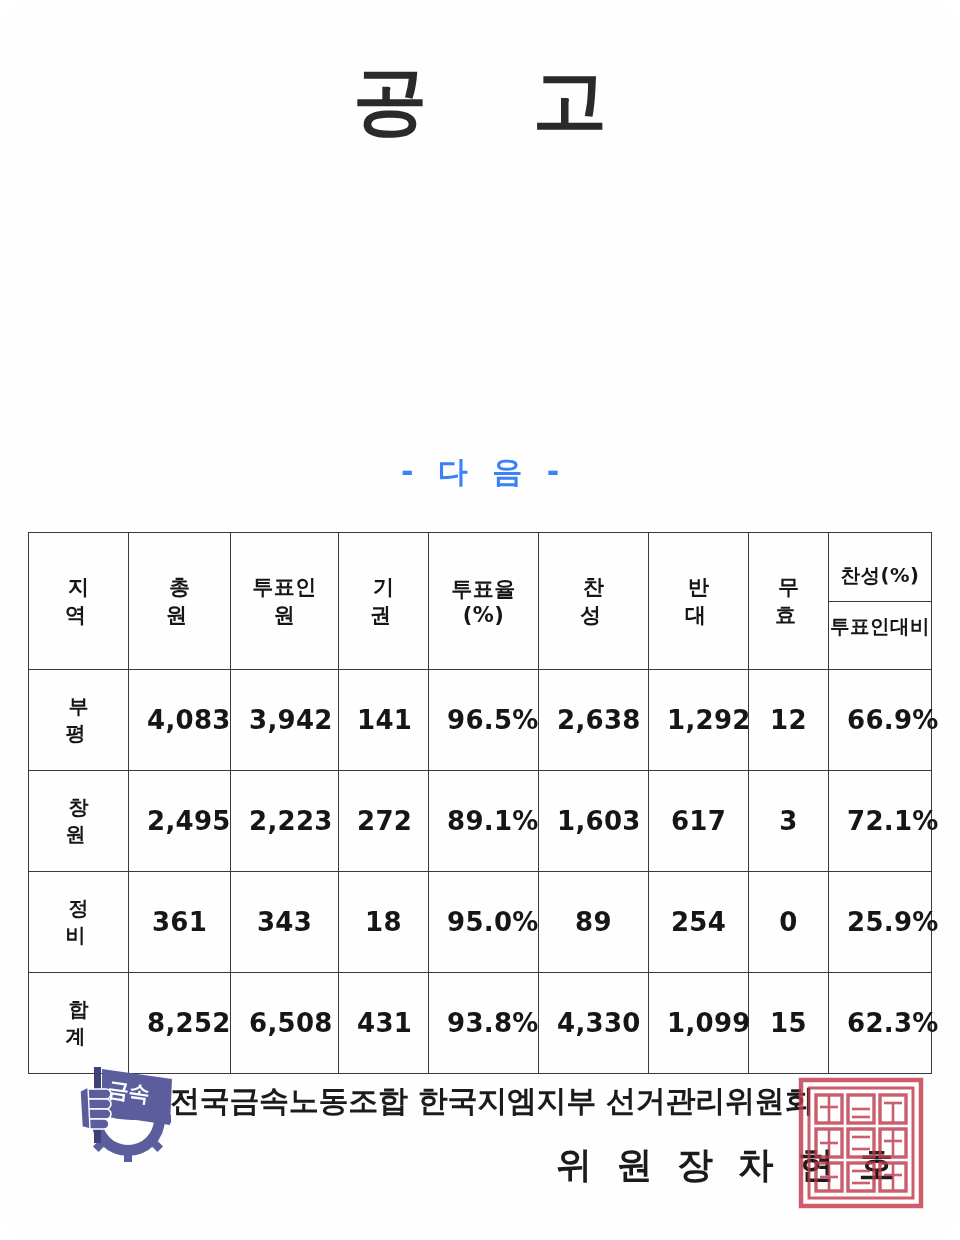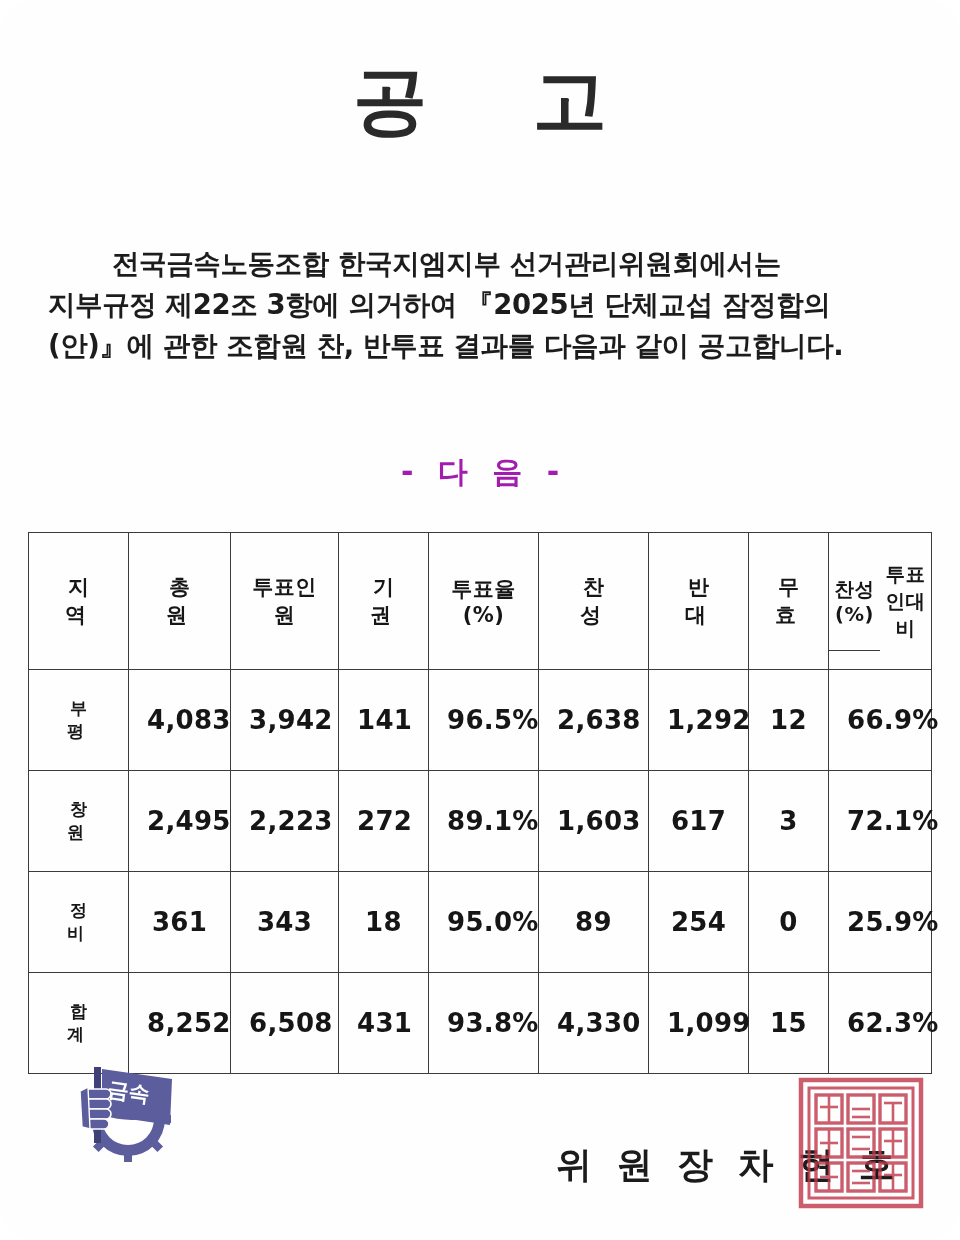--- a/index.html
+++ b/index.html
@@ -63,21 +63,21 @@
   .next-label {
     position: absolute;
     top: 452px;
     left: 0;
     width: 960px;
     text-align: center;
     font-size: 30px;
     font-weight: 700;
     letter-spacing: 7px;
     text-indent: 7px;
-    color: #a21caf;
+    color: #3b82f6;
   }
 
   
   .result-table {
     position: absolute;
     top: 532px;
     left: 28px;
     width: 903px;
     border-collapse: collapse;
     table-layout: fixed;
@@ -100,42 +100,42 @@
   .result-table thead th.sp {
     letter-spacing: 6px;
     text-indent: 6px;
   }
   .result-table thead th.stacked {
     padding: 0;
     height: 100px;
   }
   .stack-box {
     display: flex;
-    flex-direction: row;
+    flex-direction: column;
     height: 100px;
   }
   .stack-box .cell-top,
   .stack-box .cell-bot {
     flex: 1 1 50%;
     display: flex;
     align-items: center;
     justify-content: center;
     font-size: 19.5px;
     font-weight: 700;
   }
   .stack-box .cell-top {
     border-bottom: 1.6px solid #3b3b3b;
   }
   .result-table tbody td {
     height: 64px;
   }
   .result-table tbody td.region {
     letter-spacing: 6px;
     text-indent: 6px;
-    font-size: 17px;
+    font-size: 20px;
   }
   .result-table tbody td.num {
     font-size: 26px;
     letter-spacing: 0.3px;
   }
 
   
   col.c-region { width: 100px; }
   col.c-total  { width: 102px; }
   col.c-voted  { width: 108px; }
@@ -207,25 +207,20 @@
     opacity: 0.92;
   }
 </style>
 </head>
 <body>
 
 <div class="page">
 
   <div class="doc-title">공 고</div>
 
-  <div class="intro">
-    <span class="line line-1">전국금속노동조합 한국지엠지부 선거관리위원회에서는</span>
-    <span class="line line-2">지부규정  제22조 3항에 의거하여 『2025년 단체교섭 잠정합의</span>
-    <span class="line line-3">(안)』에 관한 조합원 찬, 반투표 결과를 다음과 같이 공고합니다.</span>
-  </div>
 
   <div class="next-label">- 다  음 -</div>
 
   <table class="result-table">
     <colgroup>
       <col class="c-region">
         <col class="c-total">
         <col class="c-voted">
         <col class="c-abst">
       <col class="c-rate">
@@ -331,20 +326,21 @@
 
       <g fill="#5c5d9c" stroke="#ffffff" stroke-width="1.6">
         <rect x="12" y="26" width="27" height="10" rx="5"></rect>
         <rect x="12" y="36" width="27" height="10" rx="5"></rect>
         <rect x="12" y="46" width="27" height="10" rx="5"></rect>
         <rect x="14" y="56" width="23" height="10" rx="5"></rect>
       </g>
       <path d="M8 28 L16 24 L18 66 L10 64 Z" fill="#5c5d9c" stroke="#ffffff" stroke-width="1.4"></path>
     </svg>
 
+    <div class="org-line">전국금속노동조합 한국지엠지부 선거관리위원회</div>
 
     <div class="chair-line">위 원 장   차 현 호</div>
 
     <svg class="seal" viewBox="0 0 134 140">
       <defs>
         <clipPath id="sealClip">
             <rect x="4" y="4" width="126" height="132"></rect>
           </clipPath>
       </defs>
       <g clip-path="url(#sealClip)" fill="none" stroke="#c0384a" stroke-width="4.5" opacity="0.88">

